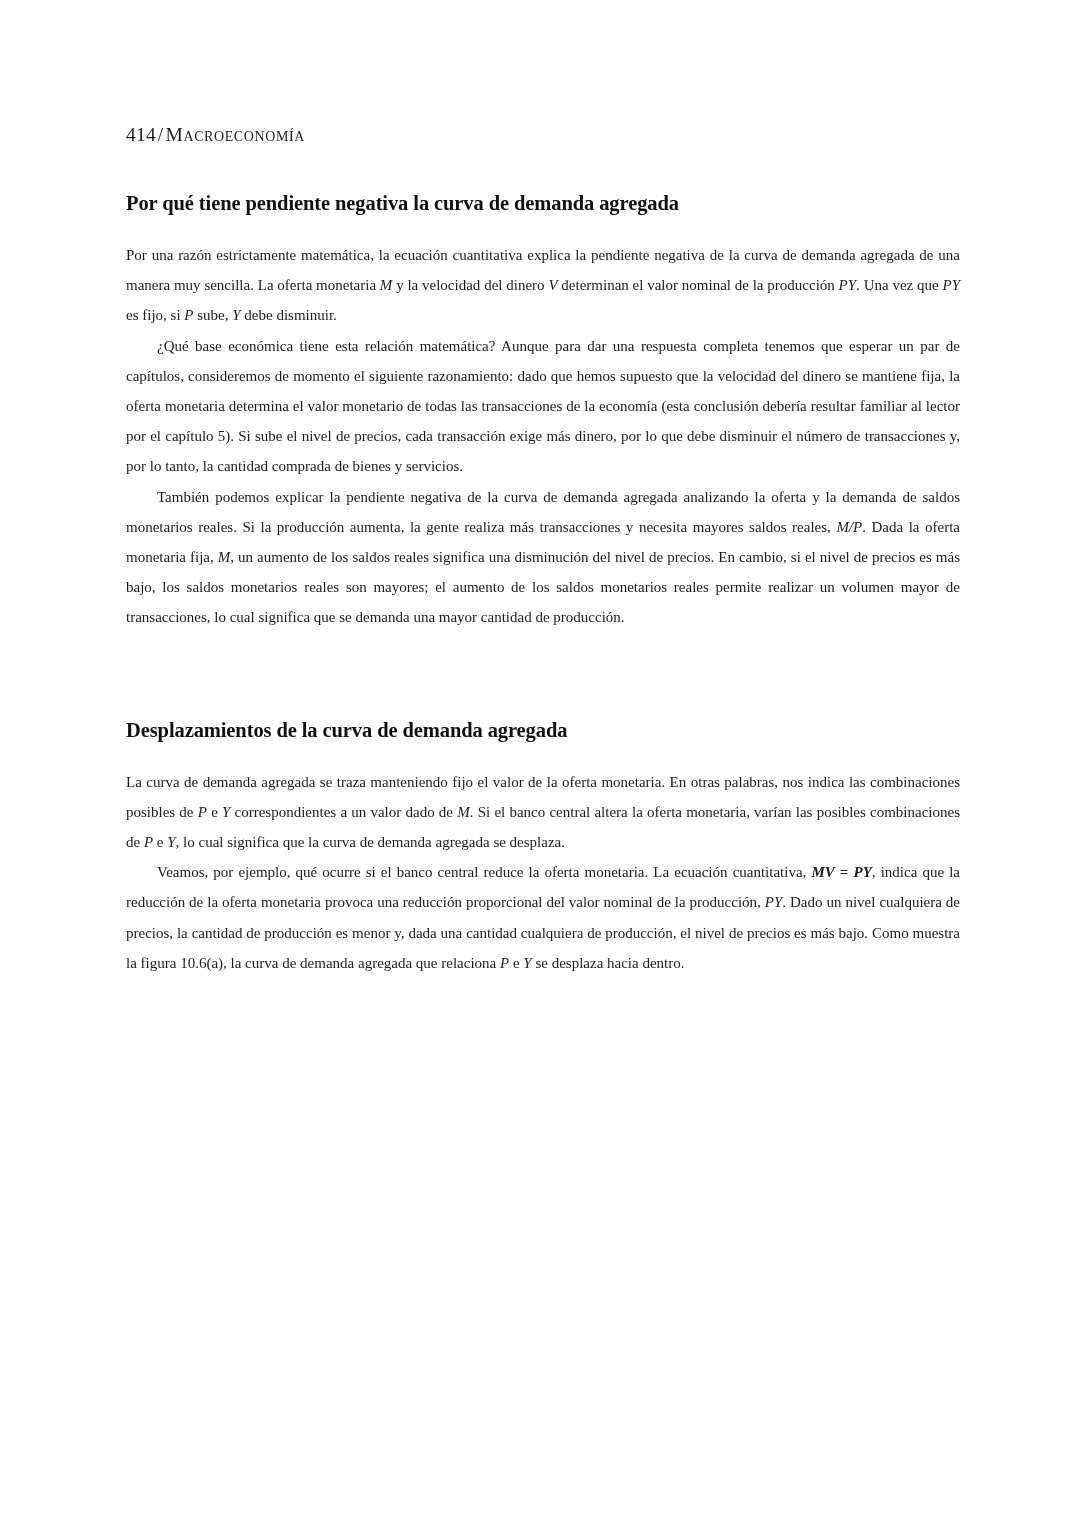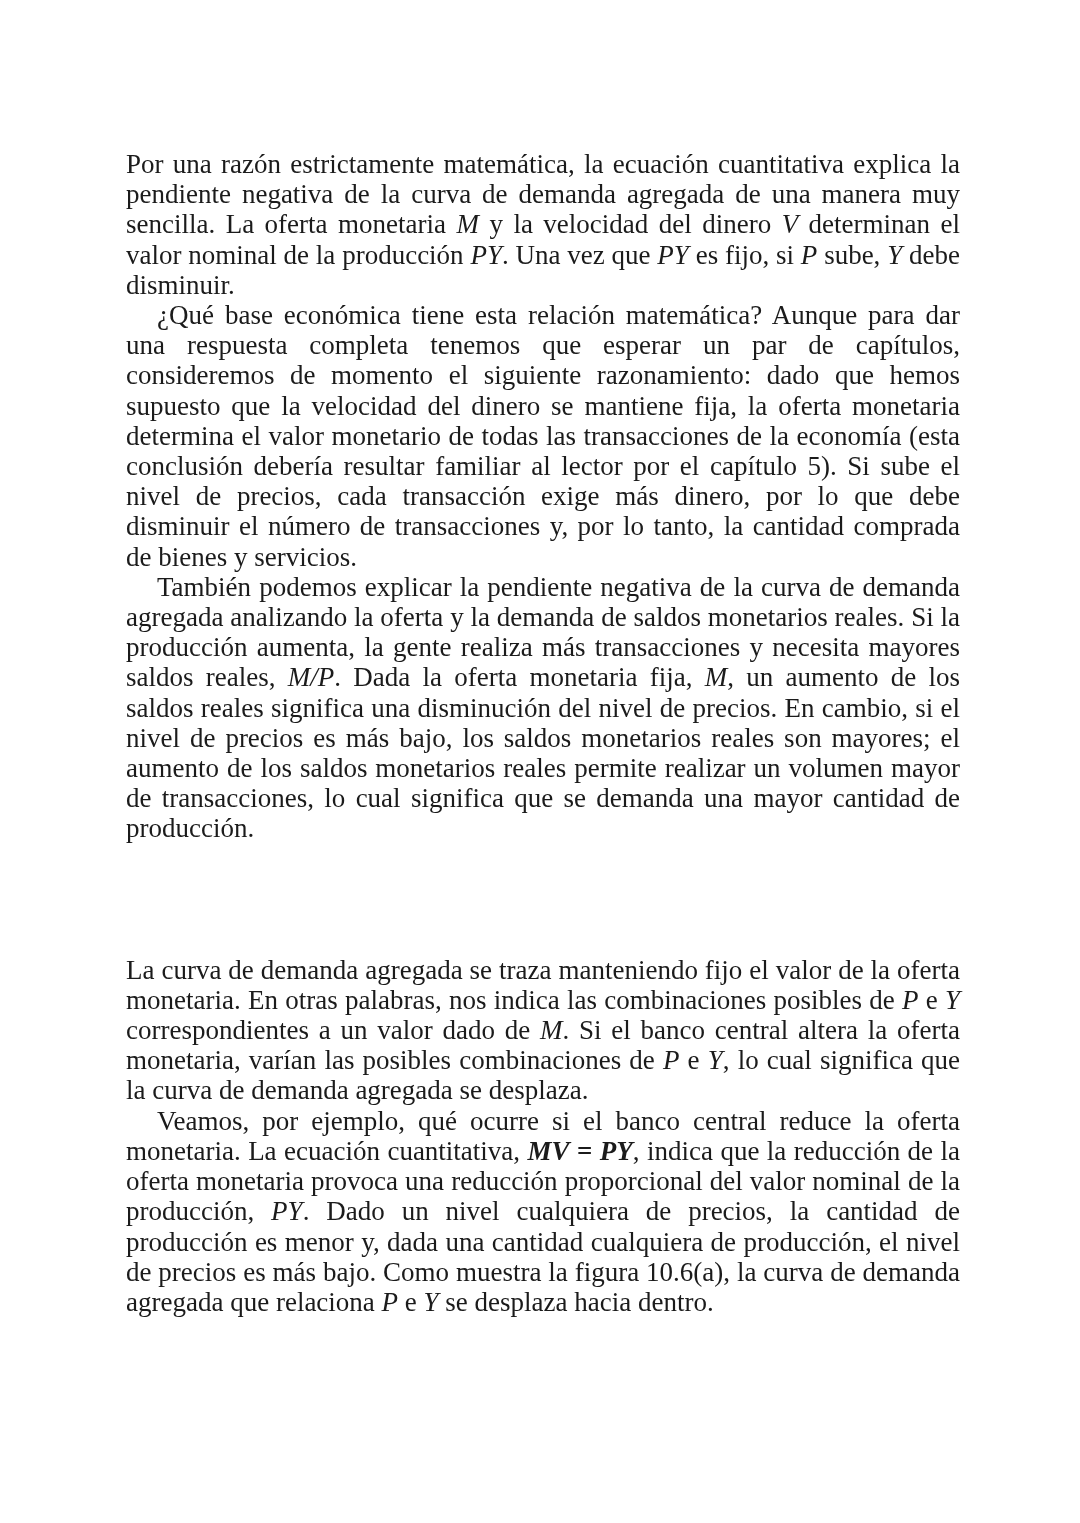--- a/index.html
+++ b/index.html
@@ -49,21 +49,21 @@
   .section-heading {
     font-size: 20.5px;
     font-weight: bold;
     color: #111111;
     margin: 0;
     letter-spacing: -0.1px;
   }
 
   
   .body-par {
-    font-size: 27px;
+    font-size: 15px;
     line-height: 30.2px;
     text-align: justify;
     text-justify: inter-word;
     margin: 0;
     color: #1b1b1b;
     hyphens: manual;
   }
   .body-par.indent {
     text-indent: 31px;
   }
@@ -74,32 +74,37 @@
   i, em { font-style: italic; }
 
   .nowrap { white-space: nowrap; font-weight: bold; }
 </style>
 </head>
 <body>
 
 <div class="page">
   <div class="content">
 
+    <div class="running-head">
+      <span class="folio">414</span><span class="sep">/</span><span class="booktitle">Macroeconomía</span>
+    </div>
 
+    <h2 class="section-heading">Por qué tiene pendiente negativa la curva de demanda agregada</h2>
 
     <div class="gap-after-heading"></div>
 
     <p class="body-par">Por una razón estrictamente matemática, la ecuación cuantitativa explica la pendiente negativa de la curva de demanda agregada de una manera muy sencilla. La oferta monetaria <i>M</i> y la velocidad del dinero <i>V</i> determinan el valor nominal de la producción <i>PY</i>. Una vez que <i>PY</i> es fijo, si <i>P</i> sube, <i>Y</i> debe disminuir.</p>
 
     <p class="body-par indent">¿Qué base económica tiene esta relación matemática? Aunque para dar una respuesta completa tenemos que esperar un par de capítulos, consideremos de momento el siguiente razonamiento: dado que hemos supuesto que la velocidad del dinero se mantiene fija, la oferta monetaria determina el valor monetario de todas las transacciones de la economía (esta conclusión debería resultar familiar al lector por el capítulo 5). Si sube el nivel de precios, cada transacción exige más dinero, por lo que debe disminuir el número de transacciones y, por lo tanto, la cantidad comprada de bienes y servicios.</p>
 
     <p class="body-par indent">También podemos explicar la pendiente negativa de la curva de demanda agregada analizando la oferta y la demanda de saldos monetarios reales. Si la producción aumenta, la gente realiza más transacciones y necesita mayores saldos reales, <i>M/P</i>. Dada la oferta monetaria fija, <i>M</i>, un aumento de los saldos reales significa una disminución del nivel de precios. En cambio, si el nivel de precios es más bajo, los saldos monetarios reales son mayores; el aumento de los saldos monetarios reales permite realizar un volumen mayor de transacciones, lo cual significa que se demanda una mayor cantidad de producción.</p>
 
     <div class="gap-between-sections"></div>
 
+    <h2 class="section-heading">Desplazamientos de la curva de demanda agregada</h2>
 
     <div class="gap-after-heading"></div>
 
     <p class="body-par">La curva de demanda agregada se traza manteniendo fijo el valor de la oferta monetaria. En otras palabras, nos indica las combinaciones posibles de <i>P</i> e <i>Y</i> correspondientes a un valor dado de <i>M</i>. Si el banco central altera la oferta monetaria, varían las posibles combinaciones de <i>P</i> e <i>Y</i>, lo cual significa que la curva de demanda agregada se desplaza.</p>
 
     <p class="body-par indent">Veamos, por ejemplo, qué ocurre si el banco central reduce la oferta monetaria. La ecuación cuantitativa, <span class="nowrap"><i>MV</i> = <i>PY</i></span>, indica que la reducción de la oferta monetaria provoca una reducción proporcional del valor nominal de la producción, <i>PY</i>. Dado un nivel cualquiera de precios, la cantidad de producción es menor y, dada una cantidad cualquiera de producción, el nivel de precios es más bajo. Como muestra la figura 10.6(a), la curva de demanda agregada que relaciona <i>P</i> e <i>Y</i> se desplaza hacia dentro.</p>
 
 
   </div>
 </div>

